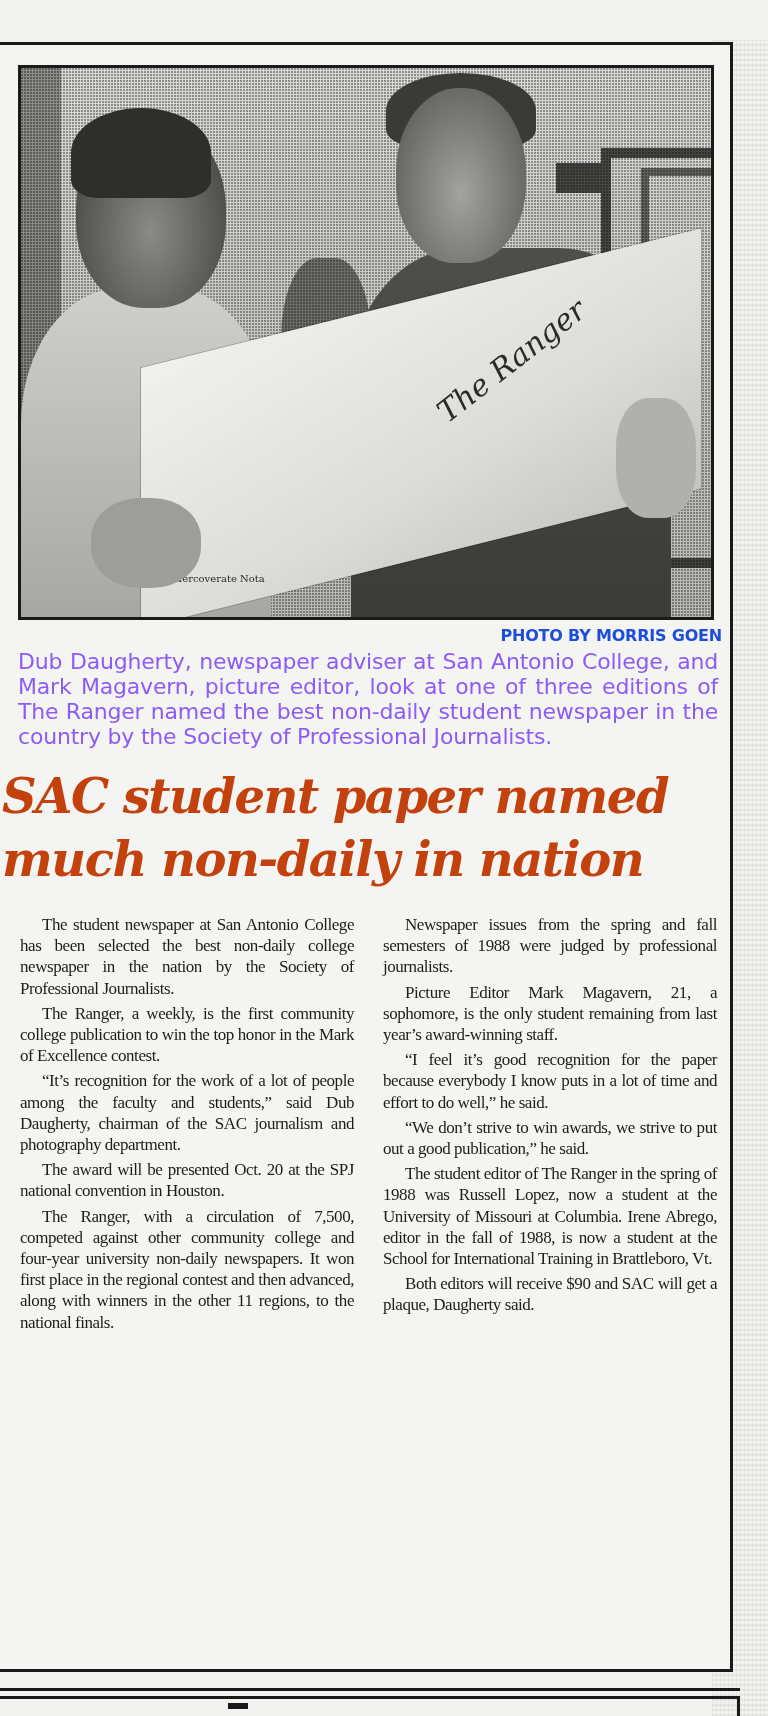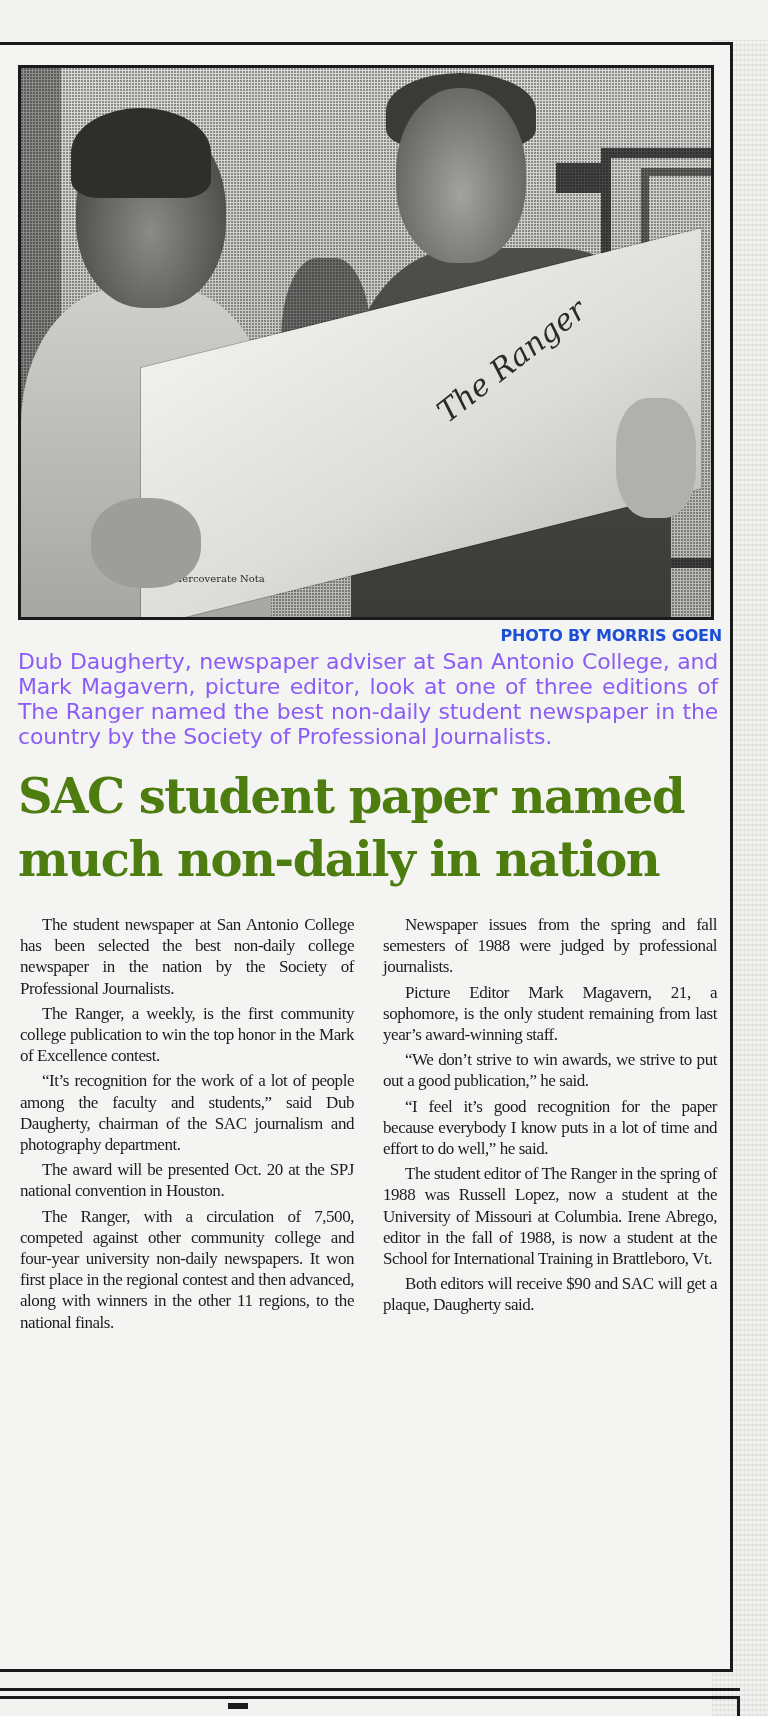--- a/index.html
+++ b/index.html
@@ -167,29 +167,30 @@
       width: 700px;
       font-family: "DejaVu Sans", sans-serif;
       font-size: 22px;
       line-height: 25px;
       color: #8b5cf6;
       text-align: justify;
       letter-spacing: -0.2px;
     }
     .headline {
       position: absolute;
-      left: 18px;
+      left: 2px;
       top: 765px;
       width: 700px;
       font-family: "DejaVu Serif", serif;
+      font-style: italic;
       font-weight: bold;
       font-size: 48px;
       line-height: 63px;
       letter-spacing: -1.5px;
-      color: #4d7c0f;
+      color: #c2410c;
     }
     .body-col {
       position: absolute;
       top: 914px;
       width: 334px;
       font-family: Liberation Serif, serif;
       font-size: 17px;
       line-height: 21.2px;
       color: #1c1c1c;
       text-align: justify;
@@ -268,22 +269,22 @@
   <p>The student newspaper at San Antonio College has been selected the best non-daily college newspaper in the nation by the Society of Professional Journalists.</p>
   <p>The Ranger, a weekly, is the first community college publication to win the top honor in the Mark of Excellence contest.</p>
   <p>“It’s recognition for the work of a lot of people among the faculty and students,” said Dub Daugherty, chairman of the SAC journalism and photography department.</p>
   <p>The award will be presented Oct. 20 at the SPJ national convention in Houston.</p>
   <p>The Ranger, with a circulation of 7,500, competed against other community college and four-year university non-daily newspapers. It won first place in the regional contest and then advanced, along with winners in the other 11 regions, to the national finals.</p>
 </div>
 
 <div class="body-col col-right">
   <p>Newspaper issues from the spring and fall semesters of 1988 were judged by professional journalists.</p>
   <p>Picture Editor Mark Magavern, 21, a sophomore, is the only student remaining from last year’s award-winning staff.</p>
+  <p>“I feel it’s good recognition for the paper because everybody I know puts in a lot of time and effort to do well,” he said.</p>
   <p>“We don’t strive to win awards, we strive to put out a good publication,” he said.</p>
-  <p>“I feel it’s good recognition for the paper because everybody I know puts in a lot of time and effort to do well,” he said.</p>
   <p>The student editor of The Ranger in the spring of 1988 was Russell Lopez, now a student at the University of Missouri at Columbia. Irene Abrego, editor in the fall of 1988, is now a student at the School for International Training in Brattleboro, Vt.</p>
   <p>Both editors will receive $90 and SAC will get a plaque, Daugherty said.</p>
 </div>
 
 <div class="rule" style="top:1688px;"></div>
 <div class="next-box">
   <div class="glyph"></div>
 </div>
 
 </body></html>

